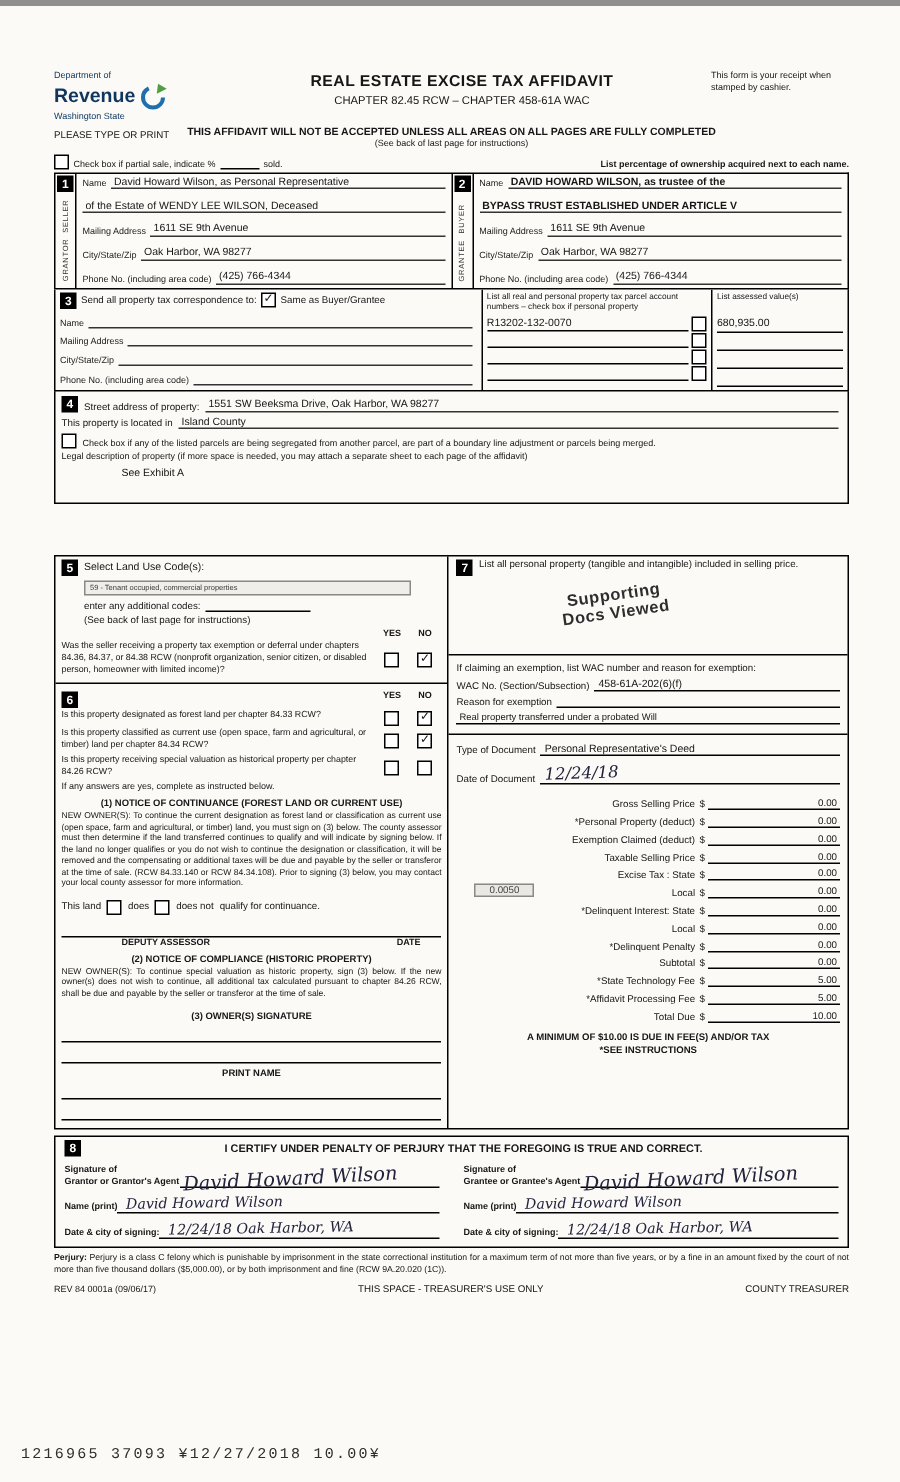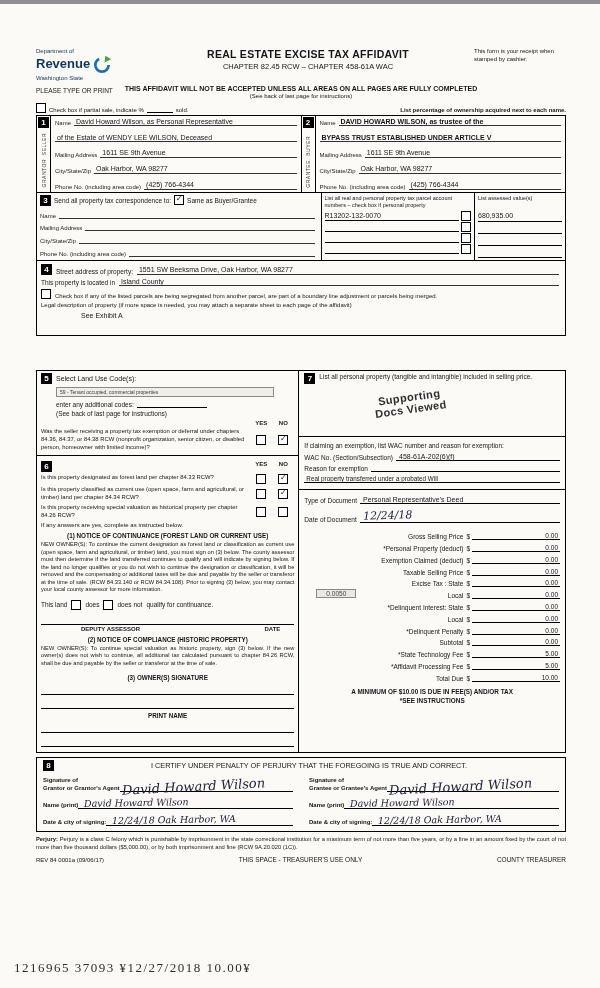--- a/index.html
+++ b/index.html
@@ -112,36 +112,36 @@
   .mdollar{margin:0 2px 0 3px;}
   .mline{width:86px;border-bottom:1px solid #000;text-align:right;padding-right:2px;}
   .rate{position:absolute;left:12px;bottom:1px;border:1px solid #8a8a84;background:#e9e8e2;
         color:#44444a;padding:0 9px;font-size:6.5px;}
   .minnote{font-weight:bold;font-size:6.4px;text-align:center;margin-top:6px;}
   .seeinstr{font-weight:bold;font-size:6.4px;text-align:center;margin-top:2px;}
 
   
   .sec8{border:1px solid #000;margin-top:4px;padding:2px 6px 5px;}
   .s8head{display:flex;align-items:center;gap:5px;}
-  .stmt{flex:1;text-align:center;font-weight:normal;font-size:7.3px;}
+  .stmt{flex:1;text-align:center;font-weight:bold;font-size:7.3px;}
   .s8cols{display:flex;margin-top:3px;}
   .s8col{width:50%;padding-right:10px;position:relative;}
   .s8col+.s8col{padding-right:0;padding-left:6px;}
   .srow{display:flex;align-items:flex-end;margin-top:3px;}
   .slabel{font-size:6px;font-weight:bold;line-height:1.25;white-space:nowrap;}
   .sline{flex:1;border-bottom:1px solid #000;height:13px;position:relative;}
   .hwsig{position:absolute;left:2px;bottom:-3px;font-size:13px;white-space:nowrap;transform:rotate(-3deg);}
   .hwtxt{position:absolute;left:6px;bottom:0;font-size:9.5px;white-space:nowrap;transform:rotate(-1deg);}
 
   
   .perjury{font-size:5.8px;line-height:1.3;text-align:justify;margin-top:4px;}
   .footrow{display:flex;justify-content:space-between;align-items:baseline;margin-top:5px;font-size:6px;}
   .footrow .mid,.footrow .rgt{font-size:6.5px;}
-  .mstamp{position:absolute;left:14px;bottom:16px;font-family:Liberation Serif, serif;
-          font-size:13px;letter-spacing:1.5px;color:#2e2e2e;}
+  .mstamp{position:absolute;left:14px;bottom:16px;font-family:Liberation Mono, monospace;
+          font-size:10px;letter-spacing:1.5px;color:#2e2e2e;}
 </style>
 </head>
 <body>
 
 <div class="page">
 <div class="content">
 
   <div class="hdr">
     <div class="logo">
       <div>Department of</div>

